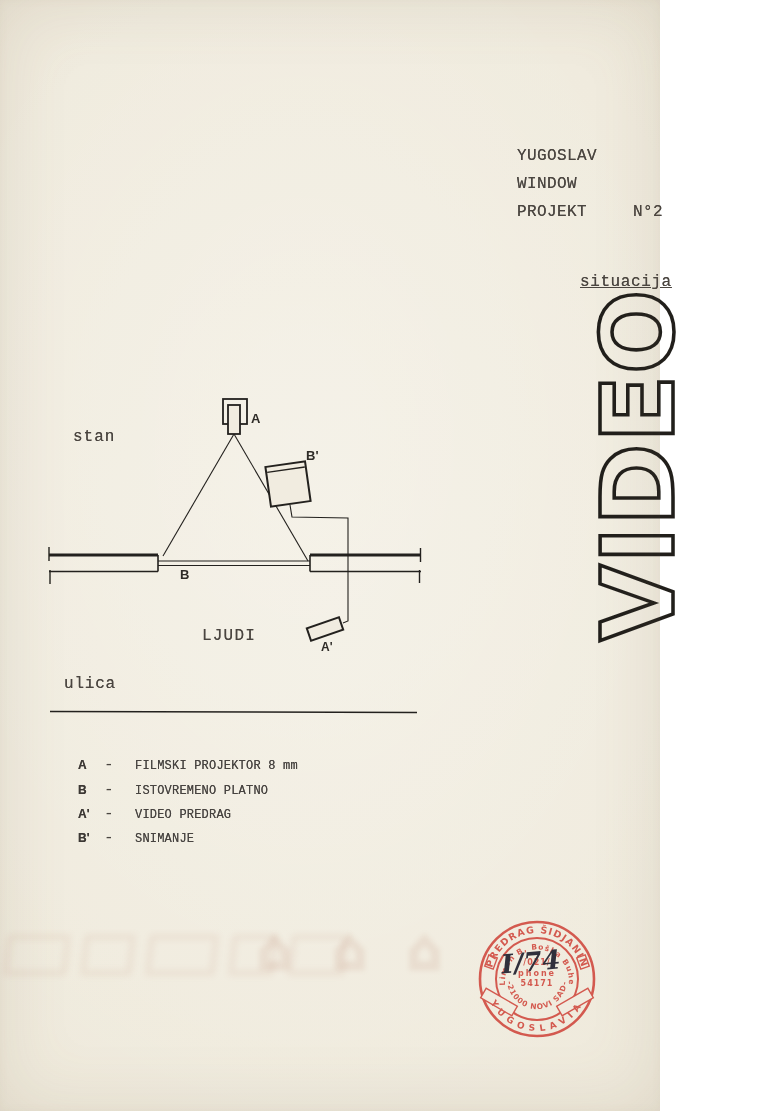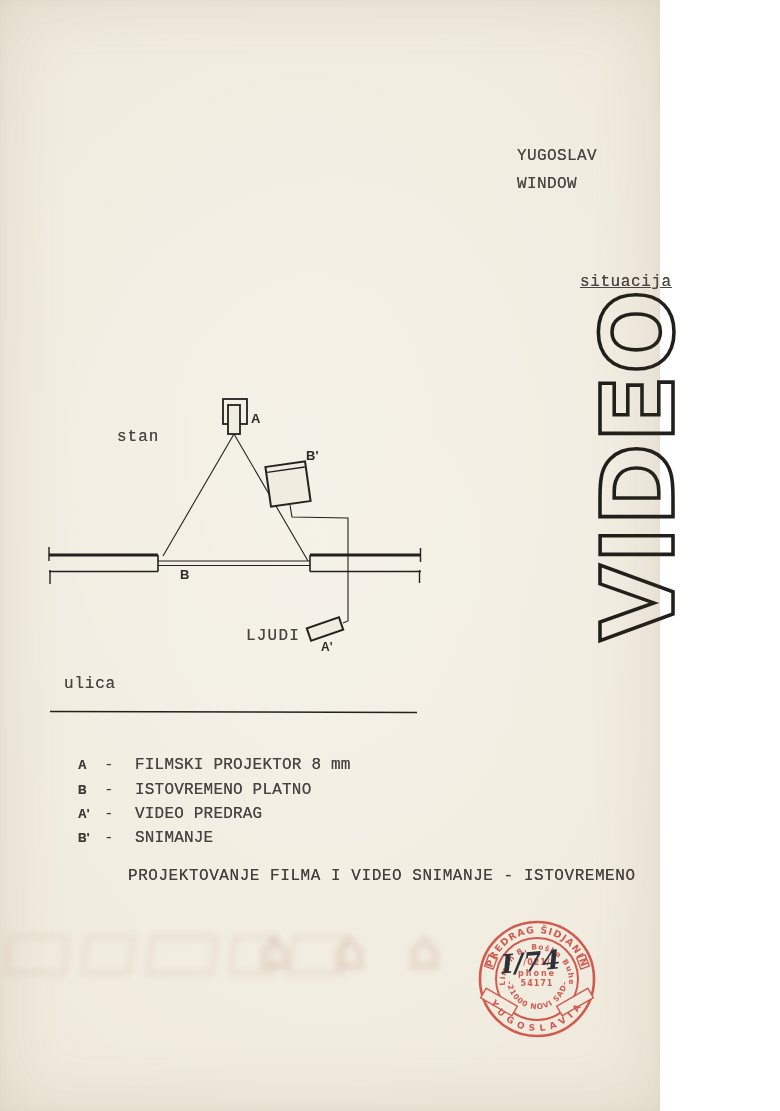--- a/index.html
+++ b/index.html
@@ -23,31 +23,31 @@
 
   .video-logo{left:574px;top:296px;width:128px;height:338px;}
   .video-logo .word{
     position:absolute;left:50%;top:50%;
     transform:translate(-50%,-50%) rotate(-90deg);
     font-family:"DejaVu Sans",sans-serif;font-weight:bold;font-size:99px;
     letter-spacing:1px;white-space:nowrap;
     color:transparent;-webkit-text-stroke:3.6px #211f1b;
   }
 
-  .lbl-stan{left:73px;top:428px;font-size:16px;letter-spacing:1px;margin-left:44px;}
-  .lbl-ljudi{left:202px;top:627px;font-size:16px;letter-spacing:1.2px;margin-left:44px;}
+  .lbl-stan{left:73px;top:428px;font-size:16px;letter-spacing:1px;}
+  .lbl-ljudi{left:202px;top:627px;font-size:16px;letter-spacing:1.2px;}
   .lbl-ulica{left:64px;top:675px;font-size:16px;letter-spacing:.8px;}
 
   .diagram{left:40px;top:390px;}
 
   .legend-row{position:absolute;left:78px;display:flex;align-items:baseline;}
   .legend-key{width:26px;font:bold 12px "Liberation Sans",sans-serif;color:#3c3834;
       text-shadow:0 0 .5px rgba(60,56,52,.8);}
   .legend-dash{width:31px;font-family:"Liberation Mono",monospace;font-size:16px;color:#4a4540;}
-  .legend-desc{font-family:"Liberation Mono",monospace;font-size:16px;letter-spacing:.2px;color:#474340;
+  .legend-desc{font-family:"Liberation Mono",monospace;font-size:12px;letter-spacing:.2px;color:#474340;
       text-shadow:0 0 .6px rgba(71,67,64,.85);}
 
   .caption{left:128px;top:867px;font-size:16px;letter-spacing:.55px;color:#43403d;}
 
   .stamp{left:458px;top:903px;}
 
   .ghost{left:5px;top:926px;width:465px;height:54px;pointer-events:none;}
   .ghost-letters{position:absolute;left:0;top:8px;display:flex;gap:13px;opacity:.09;
       filter:blur(3px);transform:skewX(-6deg);}
   .ghost-letters i{display:block;height:30px;border:6px solid #b0725a;border-radius:3px;}
@@ -55,20 +55,24 @@
       font-size:52px;letter-spacing:42px;color:transparent;-webkit-text-stroke:5px #b0725a;
       opacity:.12;filter:blur(2.5px);}
 </style>
 </head>
 <body>
 
 <div class="paper">
 
   <div class="abs tw title-block">
     <div>YUGOSLAV WINDOW</div>
+    <div class="title-line2">
+      <span>PROJEKT</span>
+      <span>N°2</span>
+    </div>
   </div>
 
   <div class="abs tw situacija">situacija</div>
 
   <div class="abs video-logo">
     <span class="word">VIDEO</span>
   </div>
 
   <div class="abs tw lbl-stan">stan</div>
   <div class="abs tw lbl-ljudi">LJUDI</div>
@@ -144,21 +148,20 @@
       <span class="legend-dash">-</span>
       <span class="legend-desc">VIDEO PREDRAG</span>
     </div>
     <div class="legend-row" style="top:829px">
       <span class="legend-key">B'</span>
       <span class="legend-dash">-</span>
       <span class="legend-desc">SNIMANJE</span>
     </div>
   </div>
 
-  <div class="abs tw caption">PROJEKTOVANJE FILMA I VIDEO SNIMANJE - ISTOVREMENO</div>
 
   <div class="abs ghost">
     <div class="ghost-letters">
       <i style="width:52px"></i>
         <i style="width:40px"></i>
         <i style="width:58px"></i>
       <i style="width:34px"></i>
         <i style="width:46px"></i>
     </div>
     <div class="ghost-houses">⌂⌂⌂</div>

